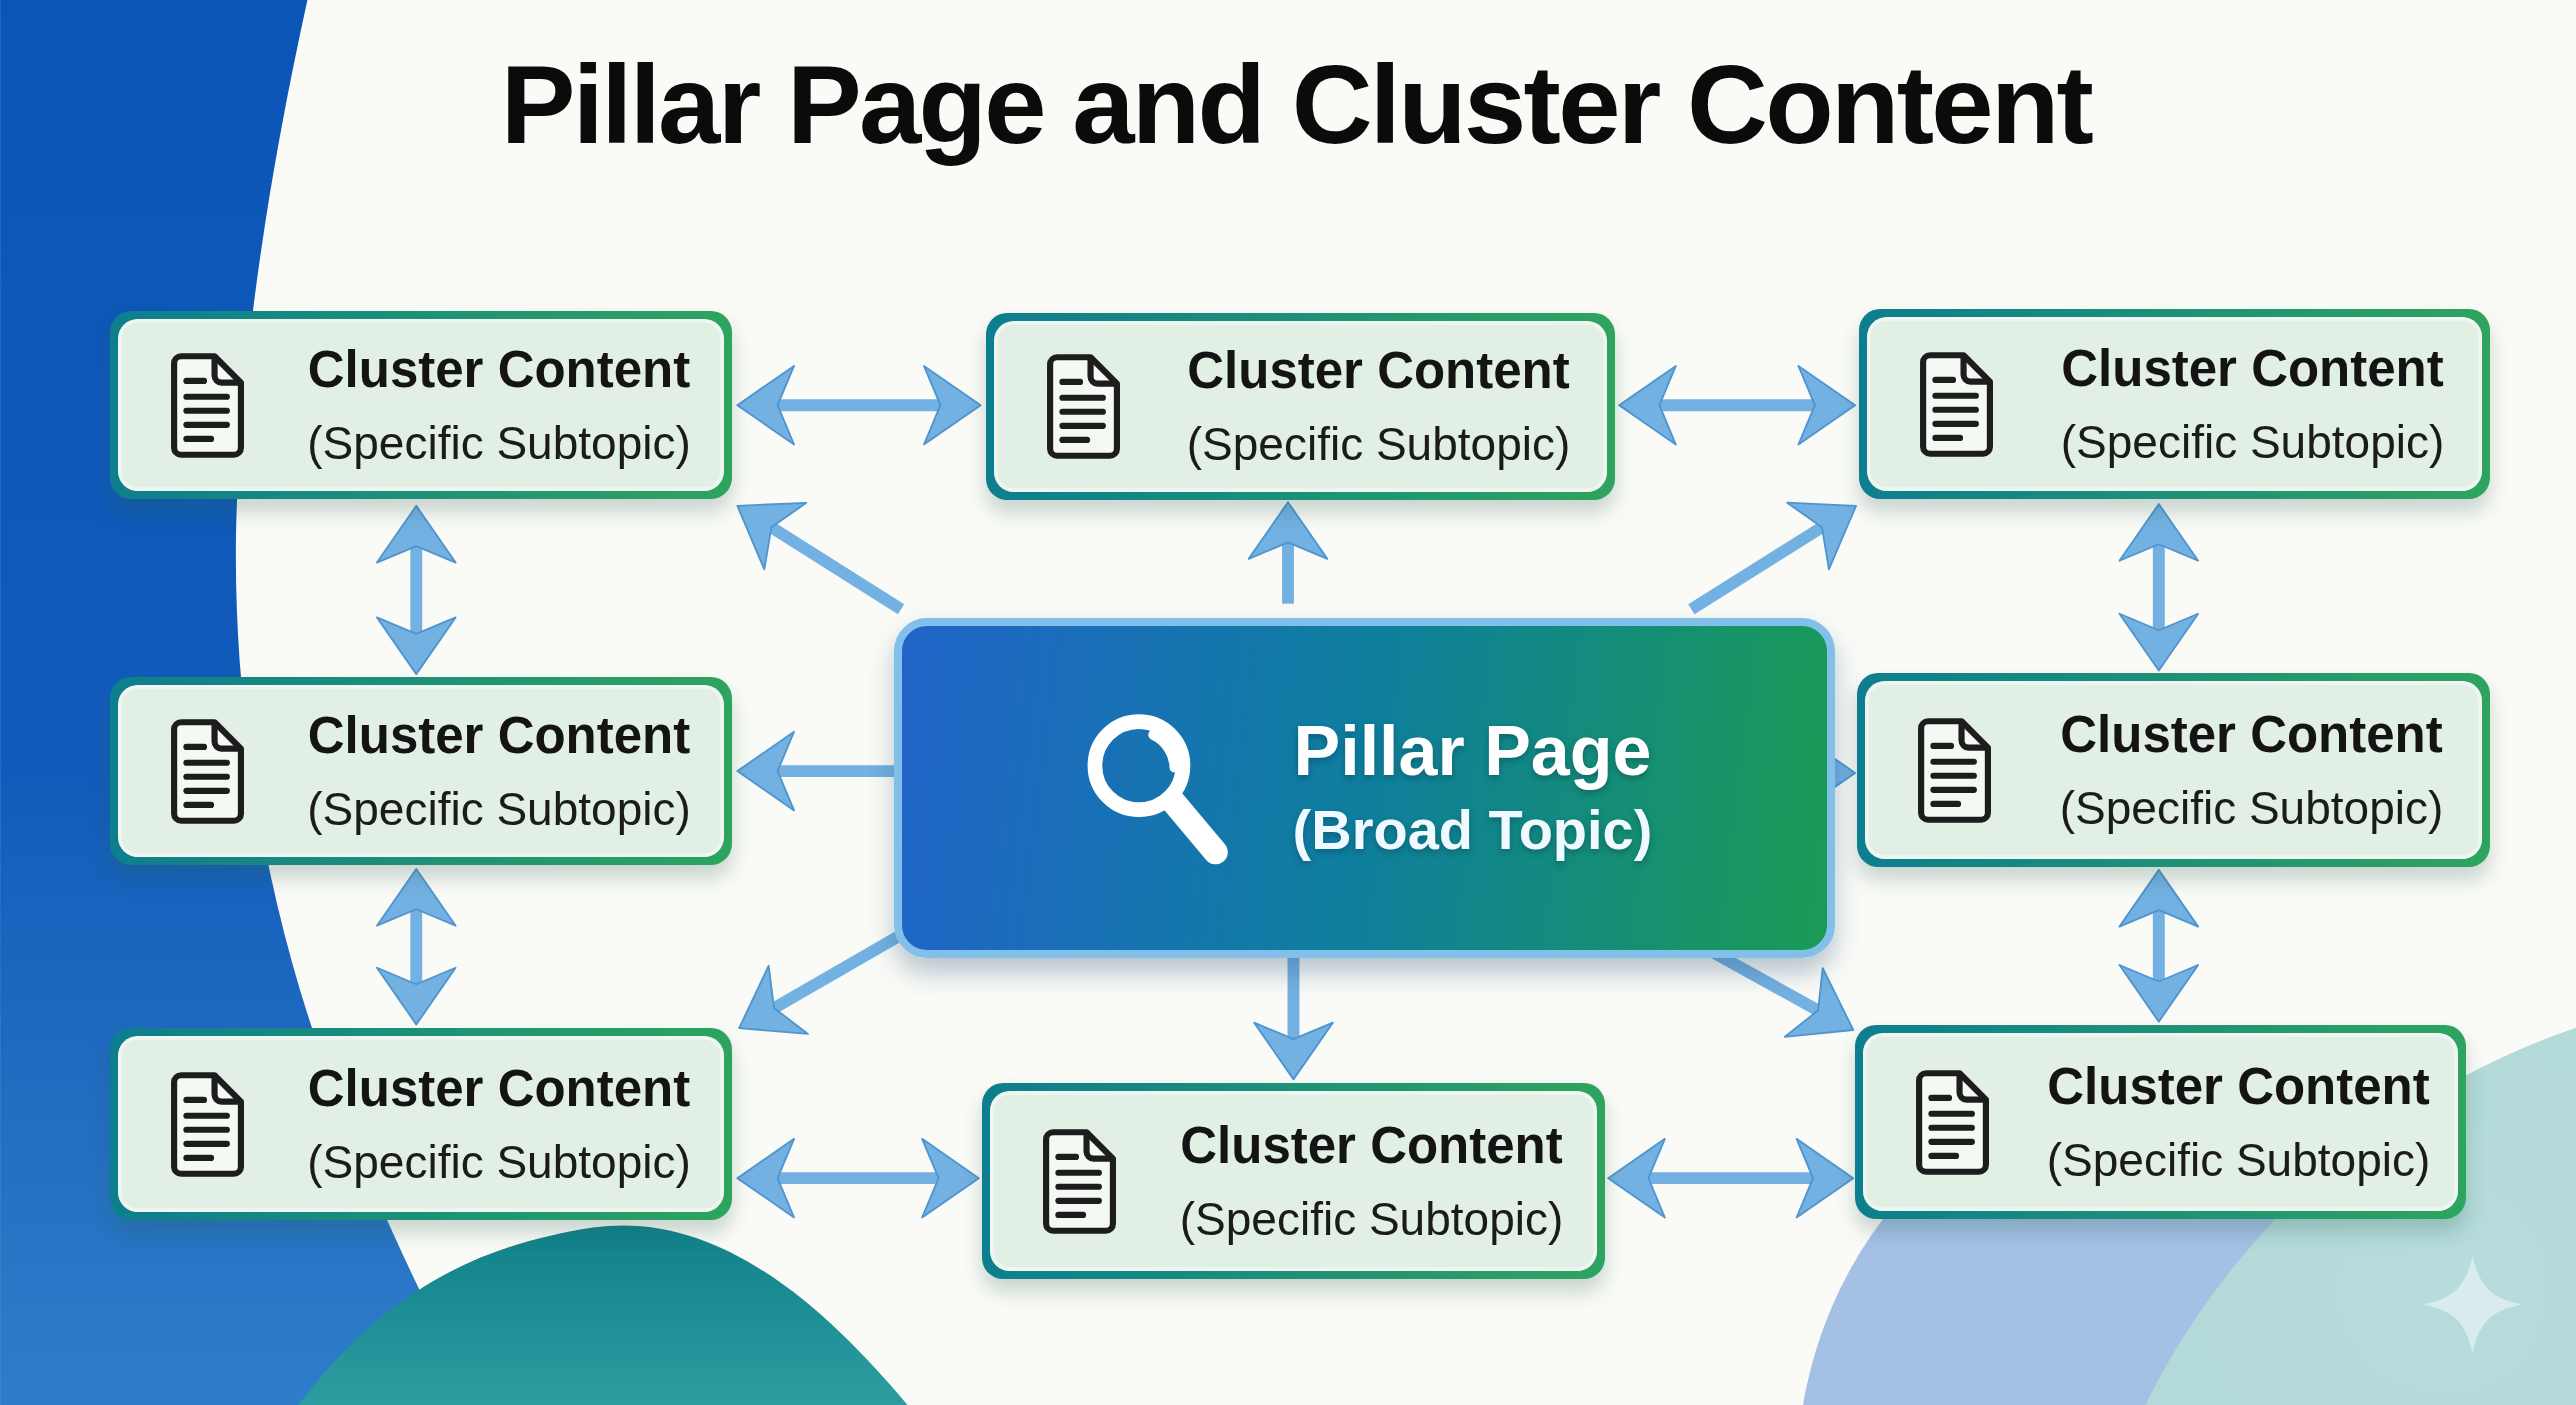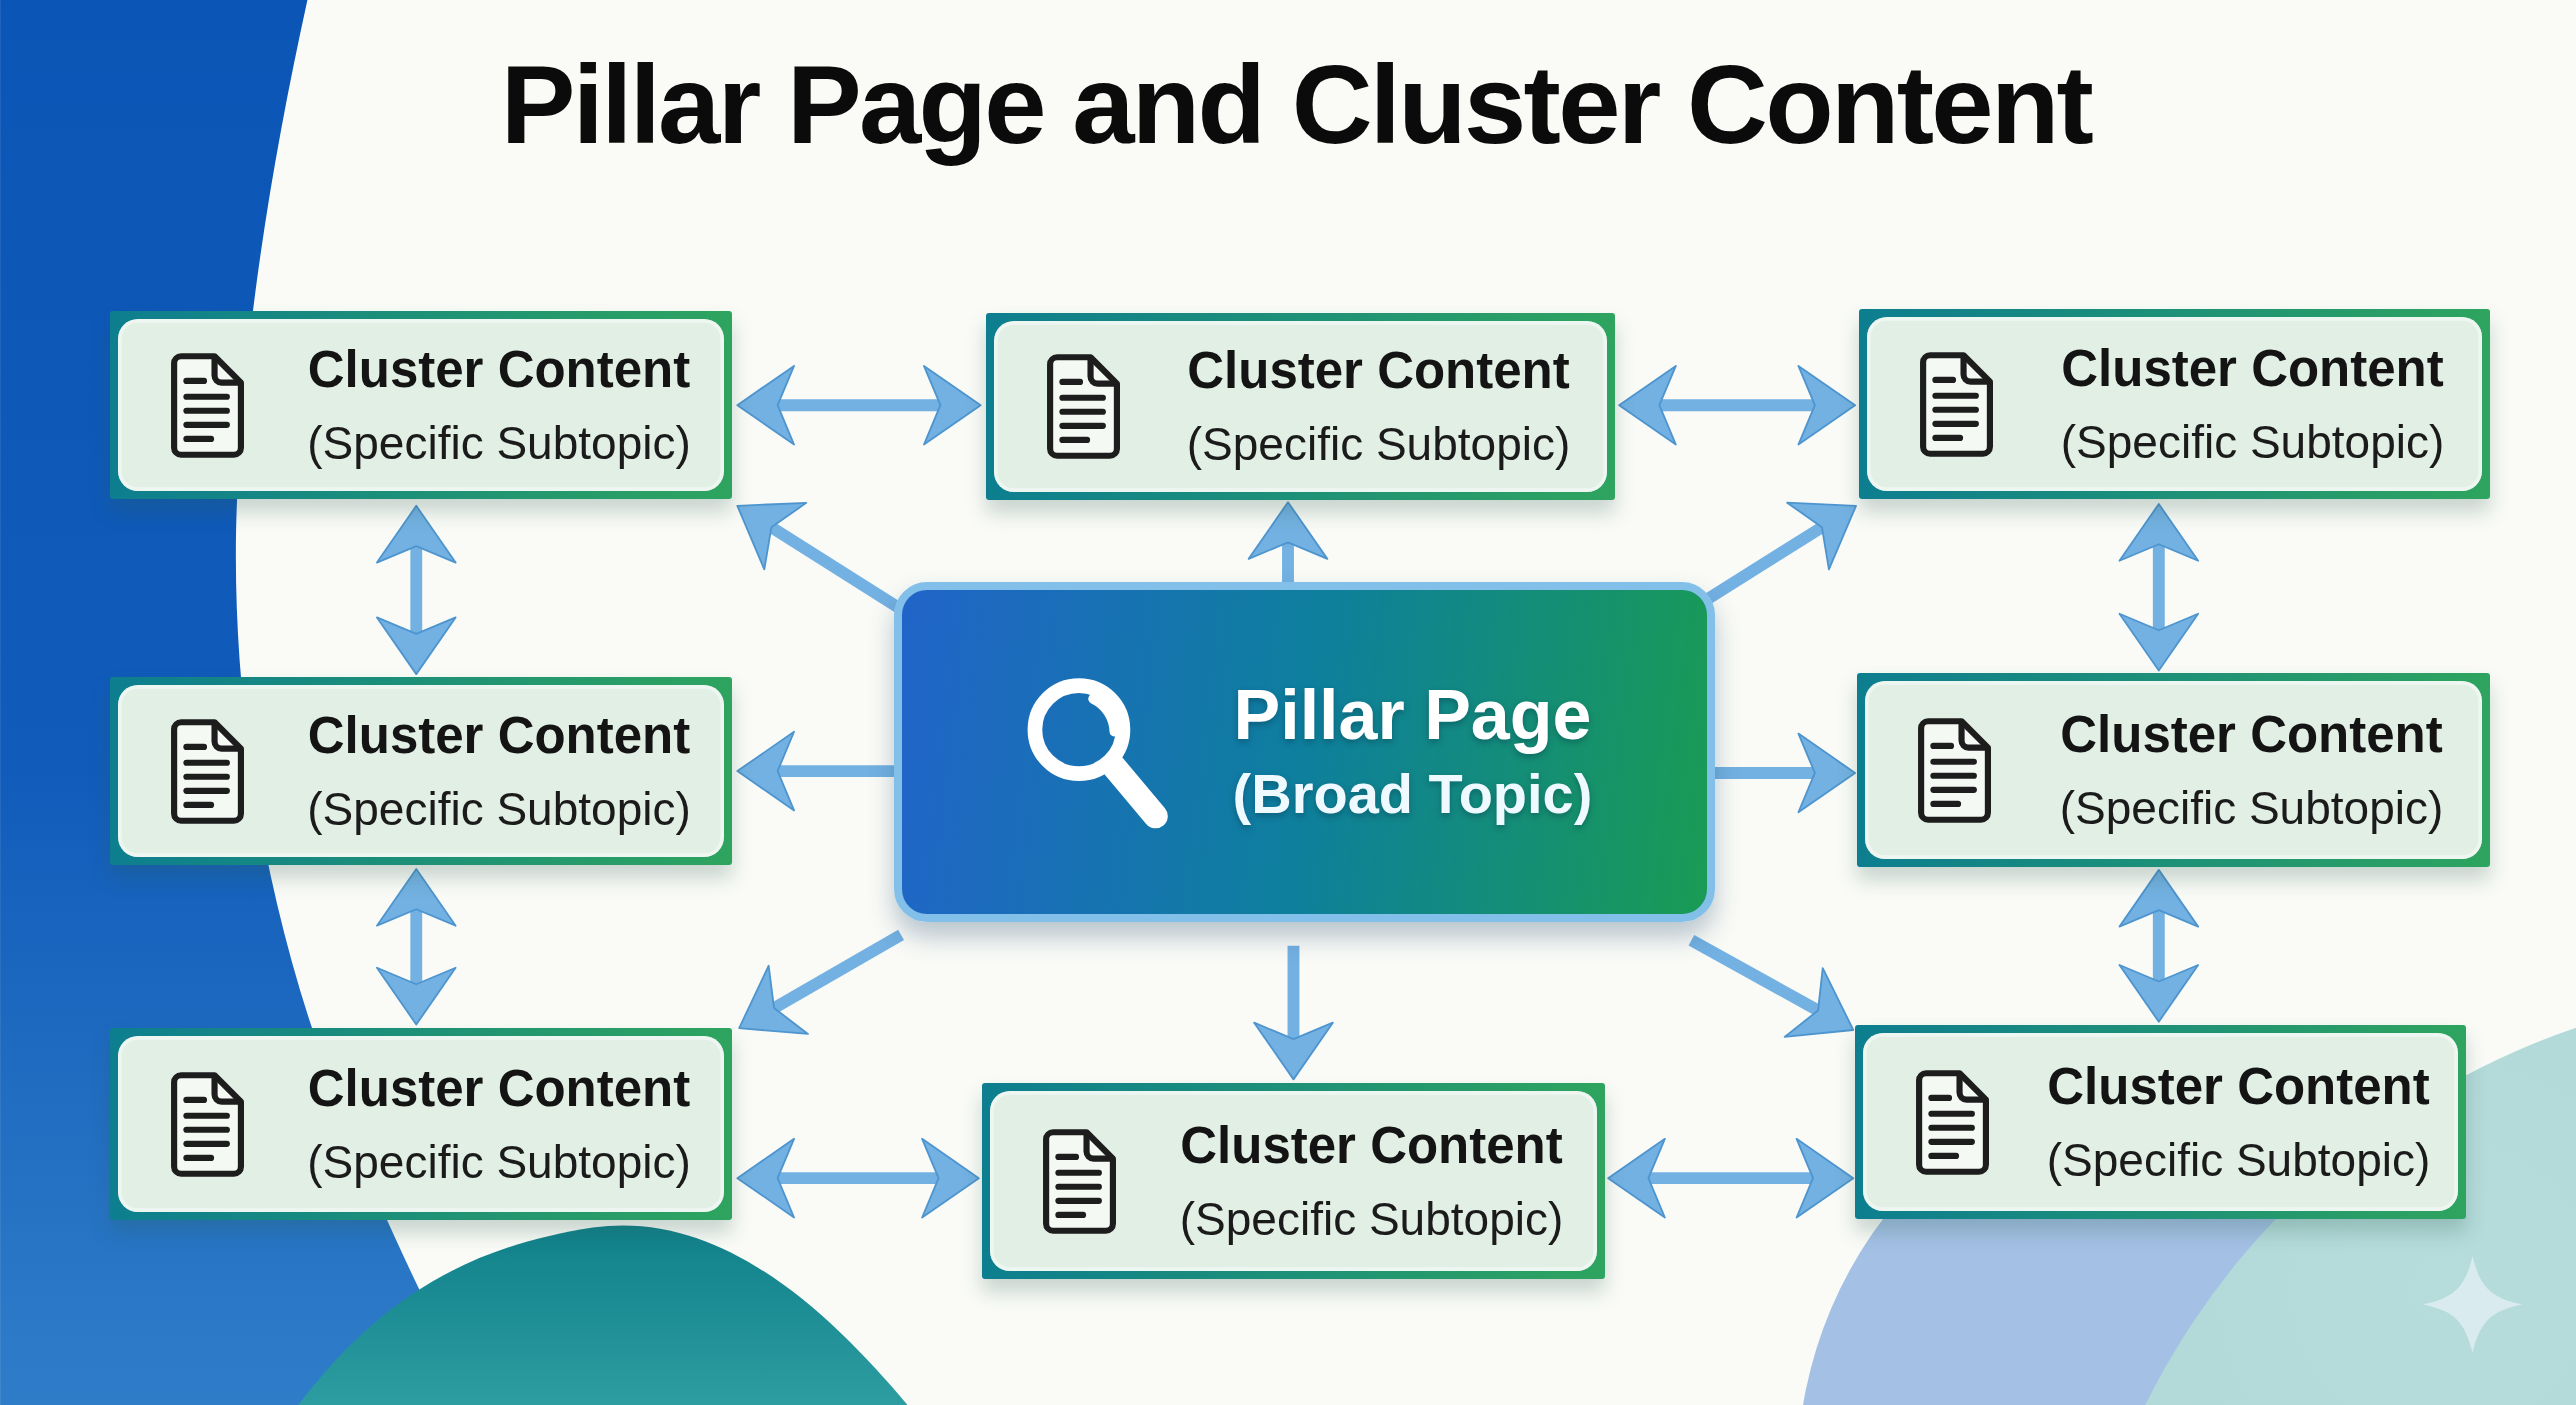--- a/index.html
+++ b/index.html
@@ -6,30 +6,30 @@
   .stage{position:relative;width:2576px;height:1405px;overflow:hidden;
          font-family:"Liberation Sans","DejaVu Sans",sans-serif;background:#fafbf7;}
   svg{display:block;}
   .bg,.edges{position:absolute;left:0;top:0;width:2576px;height:1405px;pointer-events:none;}
   .edges{z-index:3;}
   .title{position:absolute;left:8px;top:40px;width:100%;margin:0;z-index:2;
          text-align:center;font-size:112px;font-weight:800;letter-spacing:-2.7px;
          color:#0b0b0b;}
   .node{position:absolute;box-sizing:border-box;z-index:4;}
   
-  .pillar{left:894px;top:582px;width:821px;height:340px;border-radius:33px;
+  .pillar{left:894px;top:618px;width:941px;height:340px;border-radius:33px;
           border:8.2px solid var(--pillar-border,#82c0ea);
           background:linear-gradient(97deg,var(--pillar-grad-1,#2164c9) 0%,var(--pillar-grad-2,#0e7f9d) 50%,var(--pillar-grad-3,#1a9b54) 100%);
           box-shadow:0 14.6px 25.6px rgba(30,70,110,.30);
           display:flex;align-items:center;justify-content:center;gap:53px;}
   .pillar-text{text-align:center;color:#fff;text-shadow:0 2.7px 6.4px rgba(0,40,60,.35);}
   .pillar-title{font-size:70px;font-weight:800;line-height:1.08;}
   .pillar-subtitle{font-size:56px;font-weight:700;color:#eefaff;line-height:1.15;margin-top:8px;}
   
-  .cluster{border-radius:3px;padding:8.2px;
+  .cluster{border-radius:21px;padding:8.2px;
            background:linear-gradient(90deg,var(--cluster-grad-1,#0d7e8f) 0%,var(--cluster-grad-2,#2ea45f) 100%);
            box-shadow:0 12.8px 20px rgba(40,90,80,.24);}
   .cluster-inner{height:100%;border-radius:20px;background:var(--cluster-bg,#e1efe5);
                  box-shadow:inset 0 0 0 3.7px rgba(255,255,255,.45);
                  display:flex;align-items:center;padding:0 22px 0 42px;gap:48px;box-sizing:border-box;}
   .cluster-text{flex:1;text-align:center;line-height:1.1;}
   .cluster-title{font-size:51px;font-weight:800;color:#141414;}
   .cluster-subtitle{font-size:46px;font-weight:400;color:#1b1b1b;margin-top:20px;}
   .doc-icon{width:88px;height:109px;flex:0 0 auto;}
   .mag-icon{width:163px;height:163px;flex:0 0 auto;}

